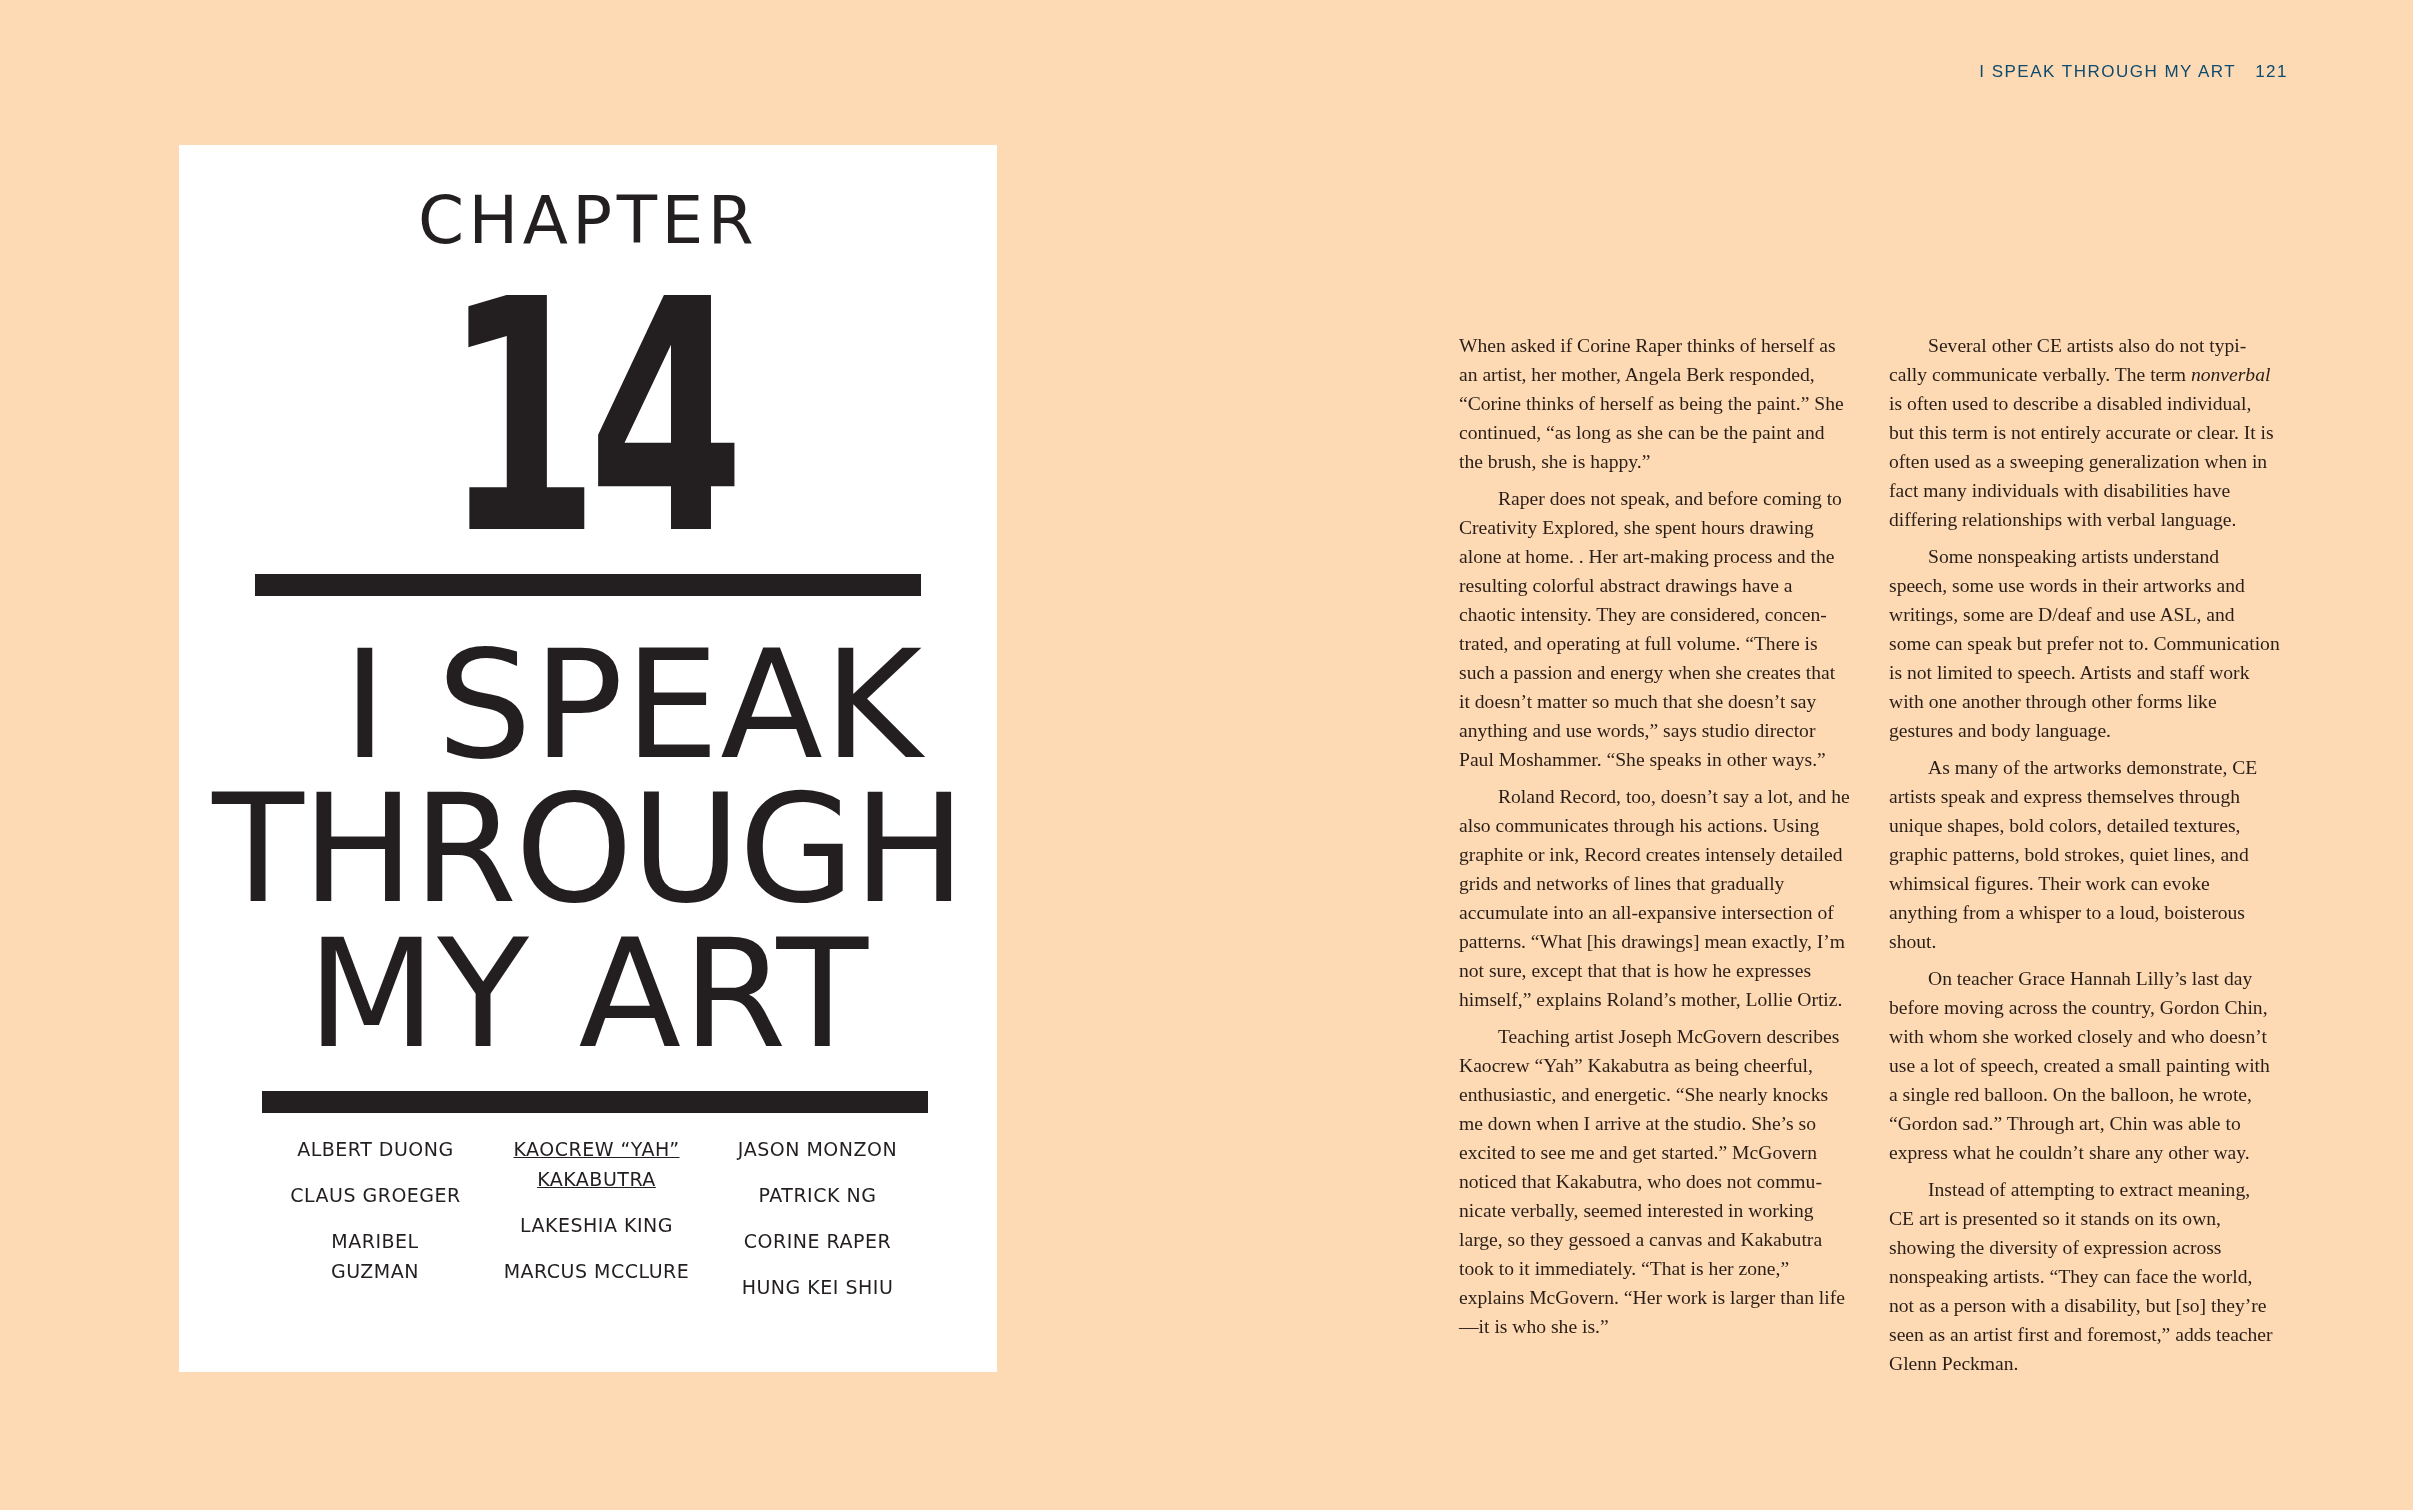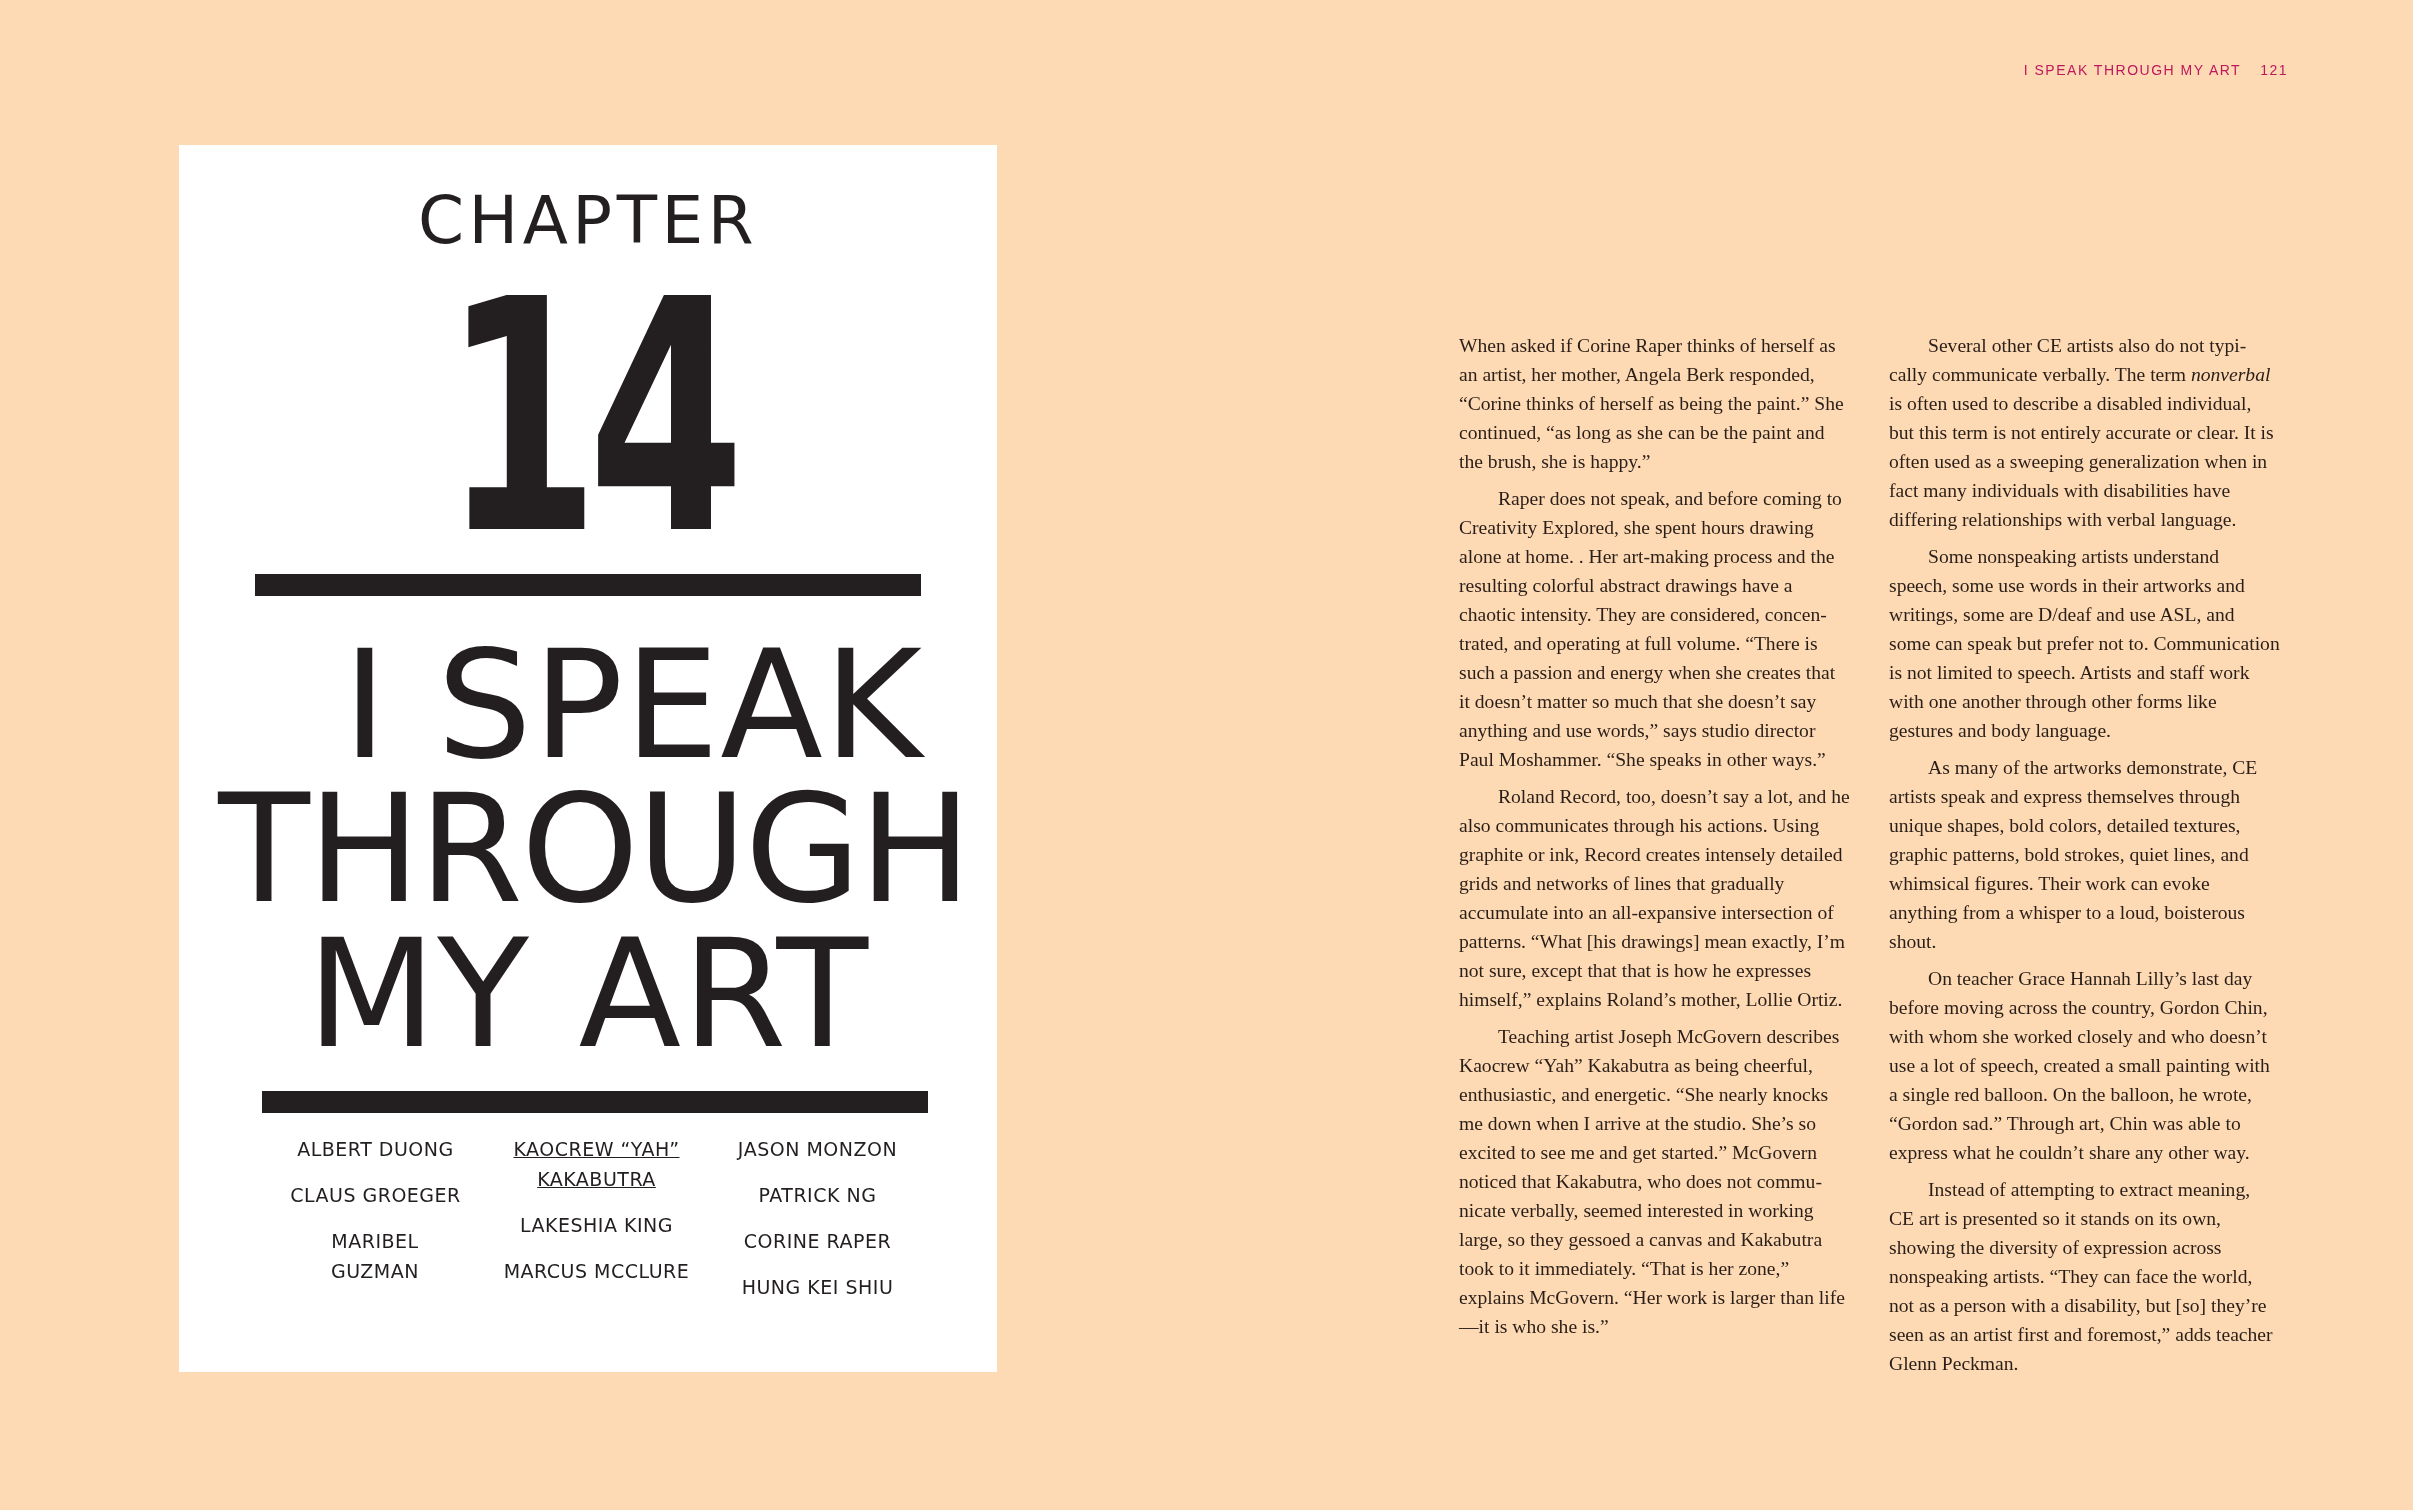--- a/index.html
+++ b/index.html
@@ -2,22 +2,22 @@
 <html style="font-size:8px"><head>
 <meta charset="utf-8">
 <style>
   html, body { margin:0; padding:0; }
   body {
     width:2413px; height:1511px; position:relative; overflow:hidden;
     background:#FDDAB4; color:#231F20;
   }
   .running-head {
     position:absolute; top:62px; right:125px;
-    font-family:"Liberation Sans", sans-serif; font-size:14px; letter-spacing:1.5px;
-    color:#be185d; white-space:nowrap;
+    font-family:"Liberation Sans", sans-serif; font-size:17px; letter-spacing:1.5px;
+    color:#0c4a6e; white-space:nowrap;
   }
   .running-head .folio { margin-left:19px; }
   .card {
     position:absolute; left:179px; top:145px; width:818px; height:1227px;
     background:#FFFFFF;
   }
   .chapter-label {
     position:absolute; left:0; width:100%; top:43px; text-align:center;
     font-family:"DejaVu Sans", sans-serif; font-size:66px; letter-spacing:4.5px;
     line-height:1;
@@ -32,21 +32,21 @@
     position:absolute; height:21.6px; background:#231F20;
   }
   .rule.top { left:76px; top:429px; width:666px; }
   .rule.bottom { left:83px; top:946px; width:666px; }
   .title-line {
     position:absolute; left:0; width:100%; text-align:center;
     font-family:"DejaVu Sans", sans-serif; font-size:150px; line-height:1;
     letter-spacing:1px;
   }
   .title-line.l1 { top:485px;padding-left:45px; }
-  .title-line.l2 { top:629px; letter-spacing:-2px;margin-left:6px; }
+  .title-line.l2 { top:629px; letter-spacing:-2px; }
   .title-line.l3 { top:774px; }
   .artists {
     position:absolute; left:0; top:989px; width:100%; height:201px;
     font-family:"DejaVu Sans", sans-serif; font-size:19px; letter-spacing:0.5px;
     line-height:30px; text-transform:uppercase;
   }
   .artist-col { position:absolute; top:0; width:231px; text-align:center; }
   .artist-col.c1 { left:81px; }
   .artist-col.c2 { left:302px; }
   .artist-col.c3 { left:523px; }

